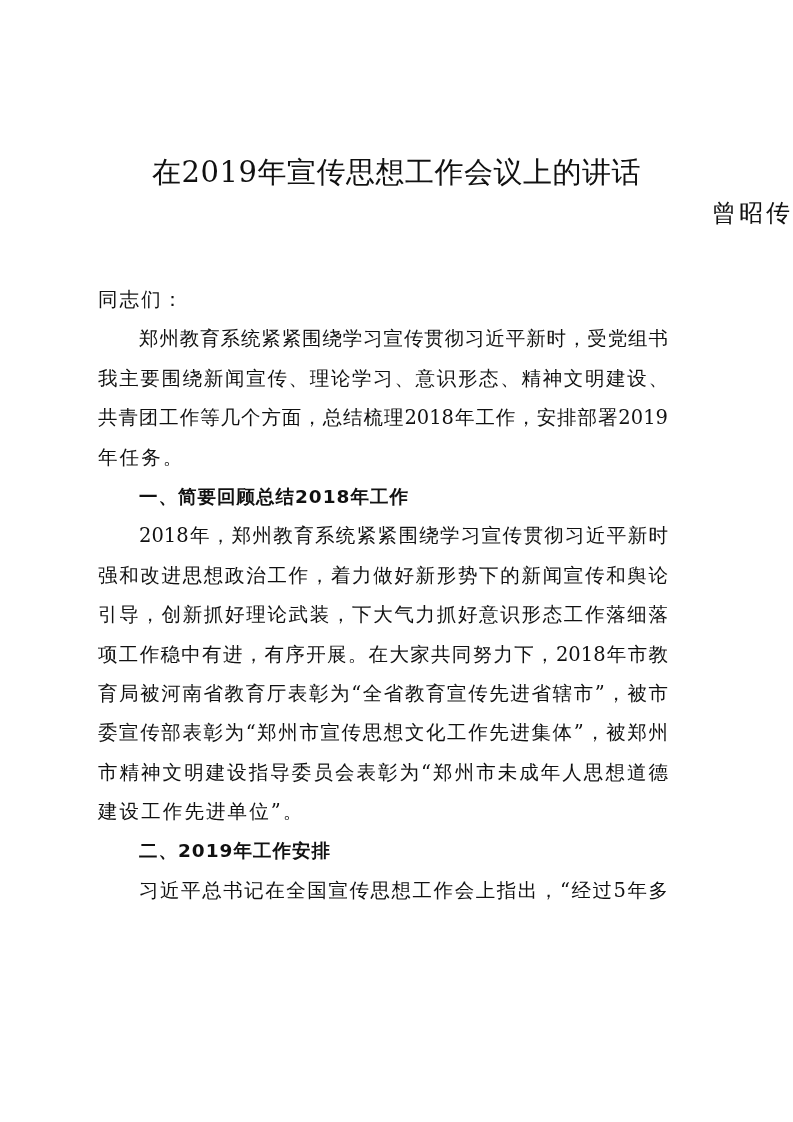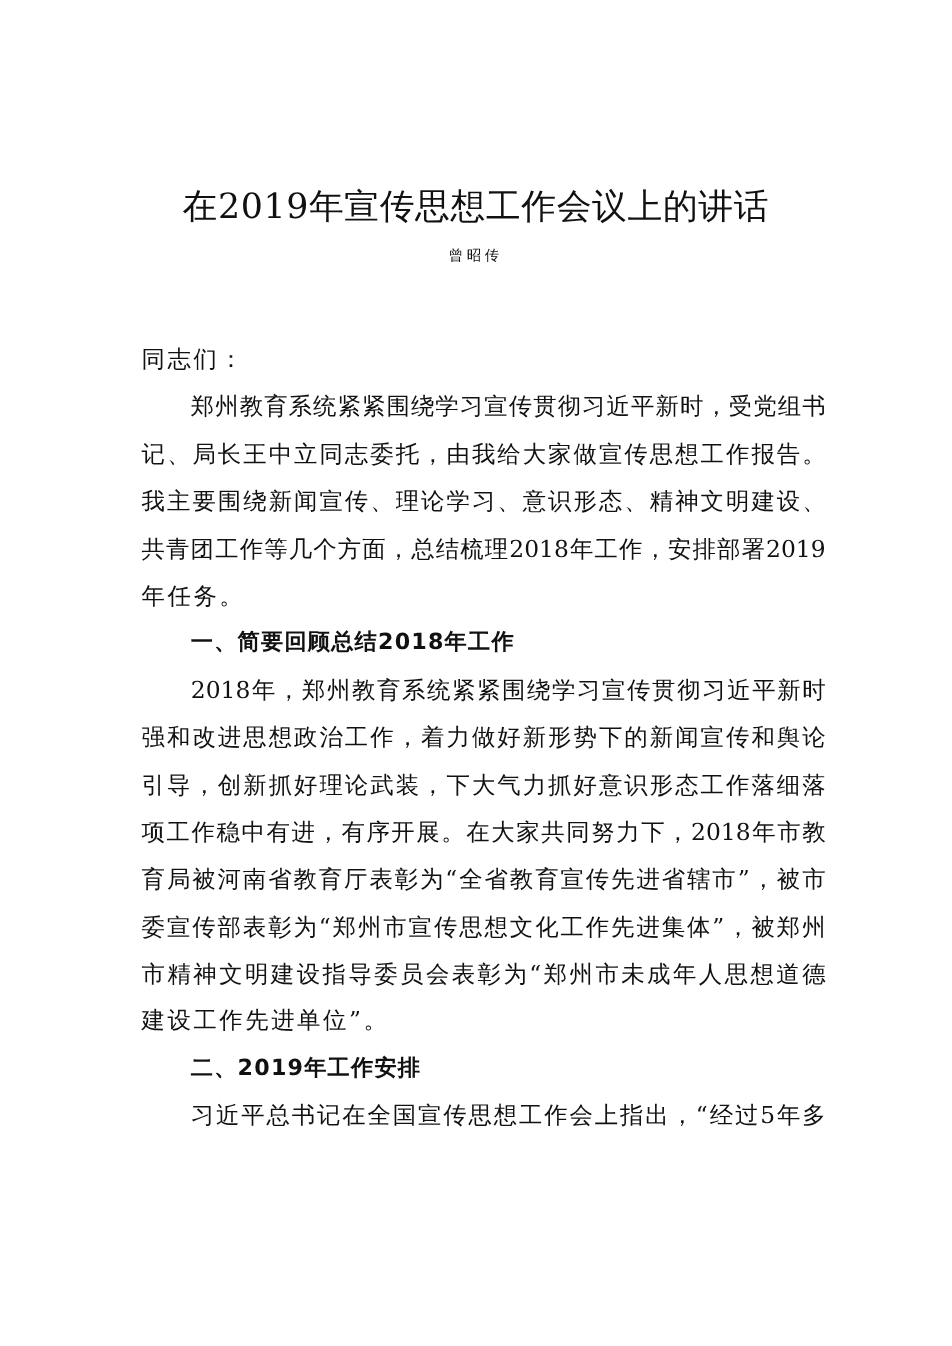--- a/index.html
+++ b/index.html
@@ -33,28 +33,28 @@
       line-height: 40px;
       font-weight: normal;
       letter-spacing: 0.5px;
       margin: 0;
     }
     .author {
       position: absolute;
       top: 199px;
       left: 0;
       width: 793px;
-      text-align: center;
-      font-size: 12px;
+      text-align: right;
+      font-size: 24px;
       line-height: 28px;
       letter-spacing: 3px;
     }
     .body-text {
       position: absolute;
-      left: 118px;
+      left: 98px;
       top: 280px;
       width: 570px;
     }
     .line {
       height: 39.4px;
       line-height: 39.4px;
       font-size: 19.5px;
       white-space: nowrap;
       letter-spacing: 2.1px;
     }
@@ -77,21 +77,20 @@
 <body>
 
 <div class="page">
   <h1 class="title">在2019年宣传思想工作会议上的讲话</h1>
   <div class="author">曾昭传</div>
 
   <div class="body-text">
     <div class="line">同志们：</div>
 
     <div class="line indent justify">郑州教育系统紧紧围绕学习宣传贯彻习近平新时，受党组书</div>
-    <div class="line justify">记、局长王中立同志委托，由我给大家做宣传思想工作报告。</div>
     <div class="line justify">我主要围绕新闻宣传、理论学习、意识形态、精神文明建设、</div>
     <div class="line justify">共青团工作等几个方面，总结梳理2018年工作，安排部署2019</div>
     <div class="line">年任务。</div>
 
     <div class="line indent heading">一、简要回顾总结2018年工作</div>
 
     <div class="line indent justify">2018年，郑州教育系统紧紧围绕学习宣传贯彻习近平新时</div>
     <div class="line justify">强和改进思想政治工作，着力做好新形势下的新闻宣传和舆论</div>
     <div class="line justify">引导，创新抓好理论武装，下大气力抓好意识形态工作落细落</div>
     <div class="line justify">项工作稳中有进，有序开展。在大家共同努力下，2018年市教</div>

